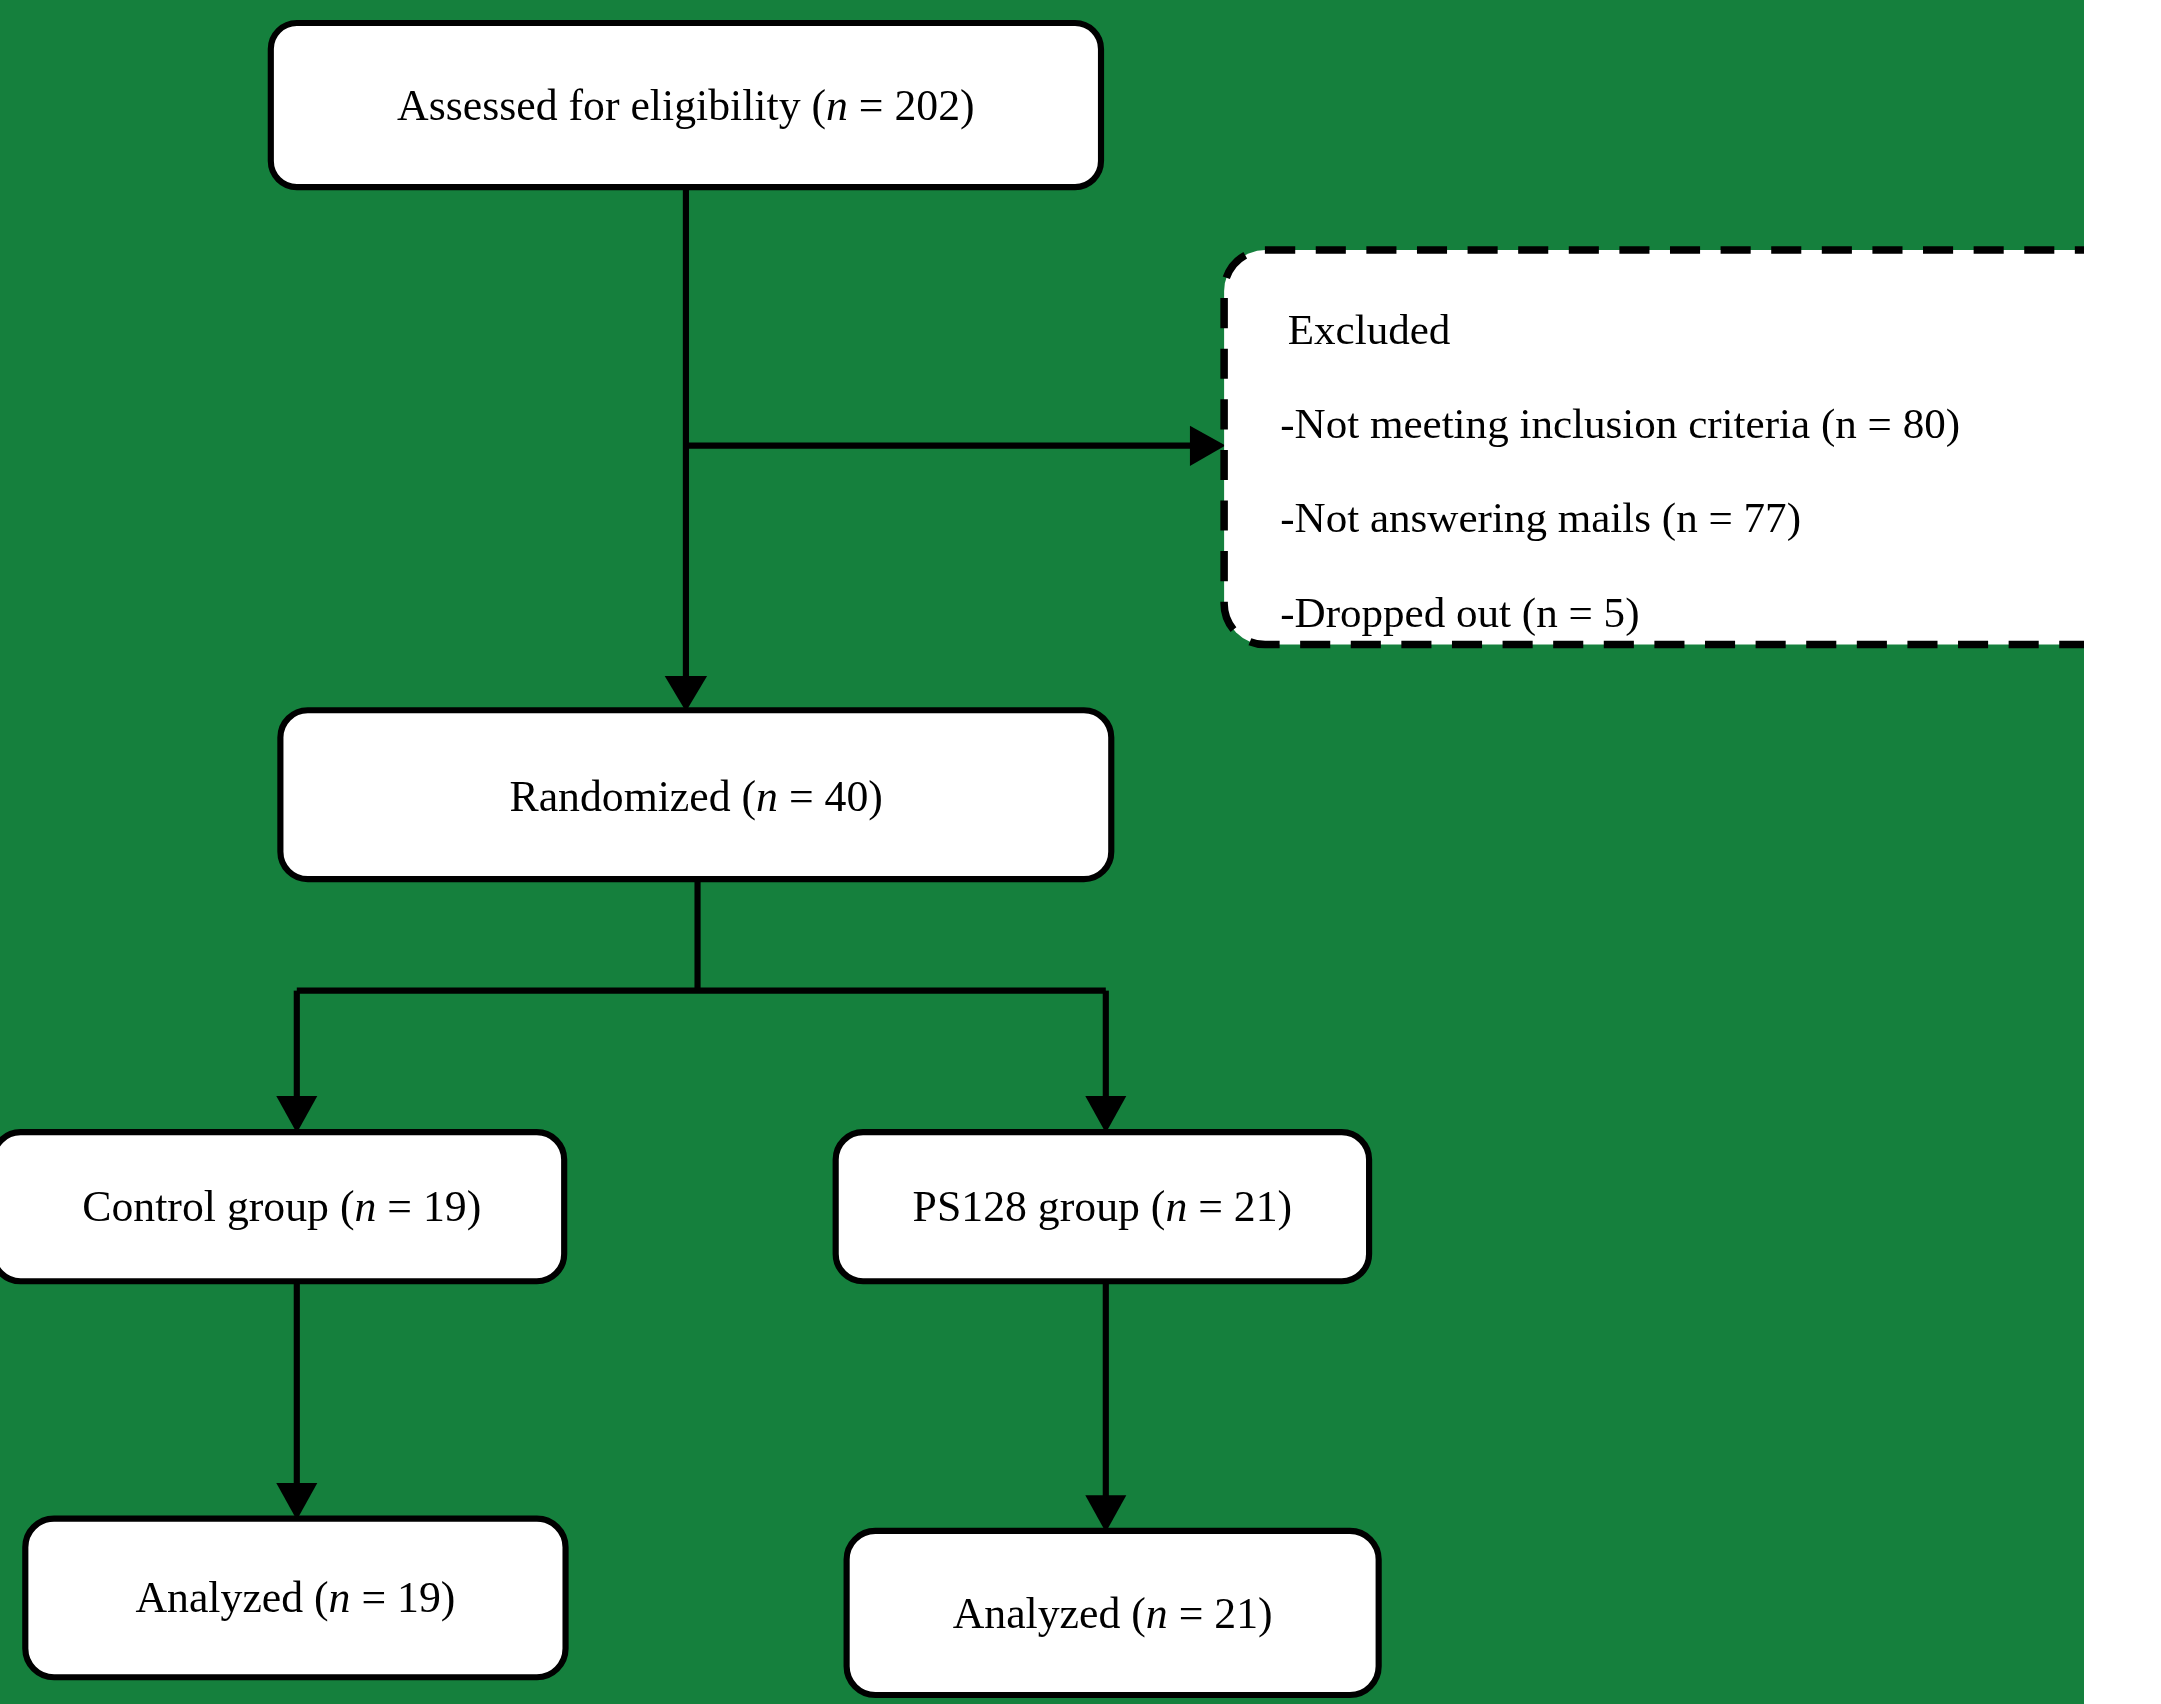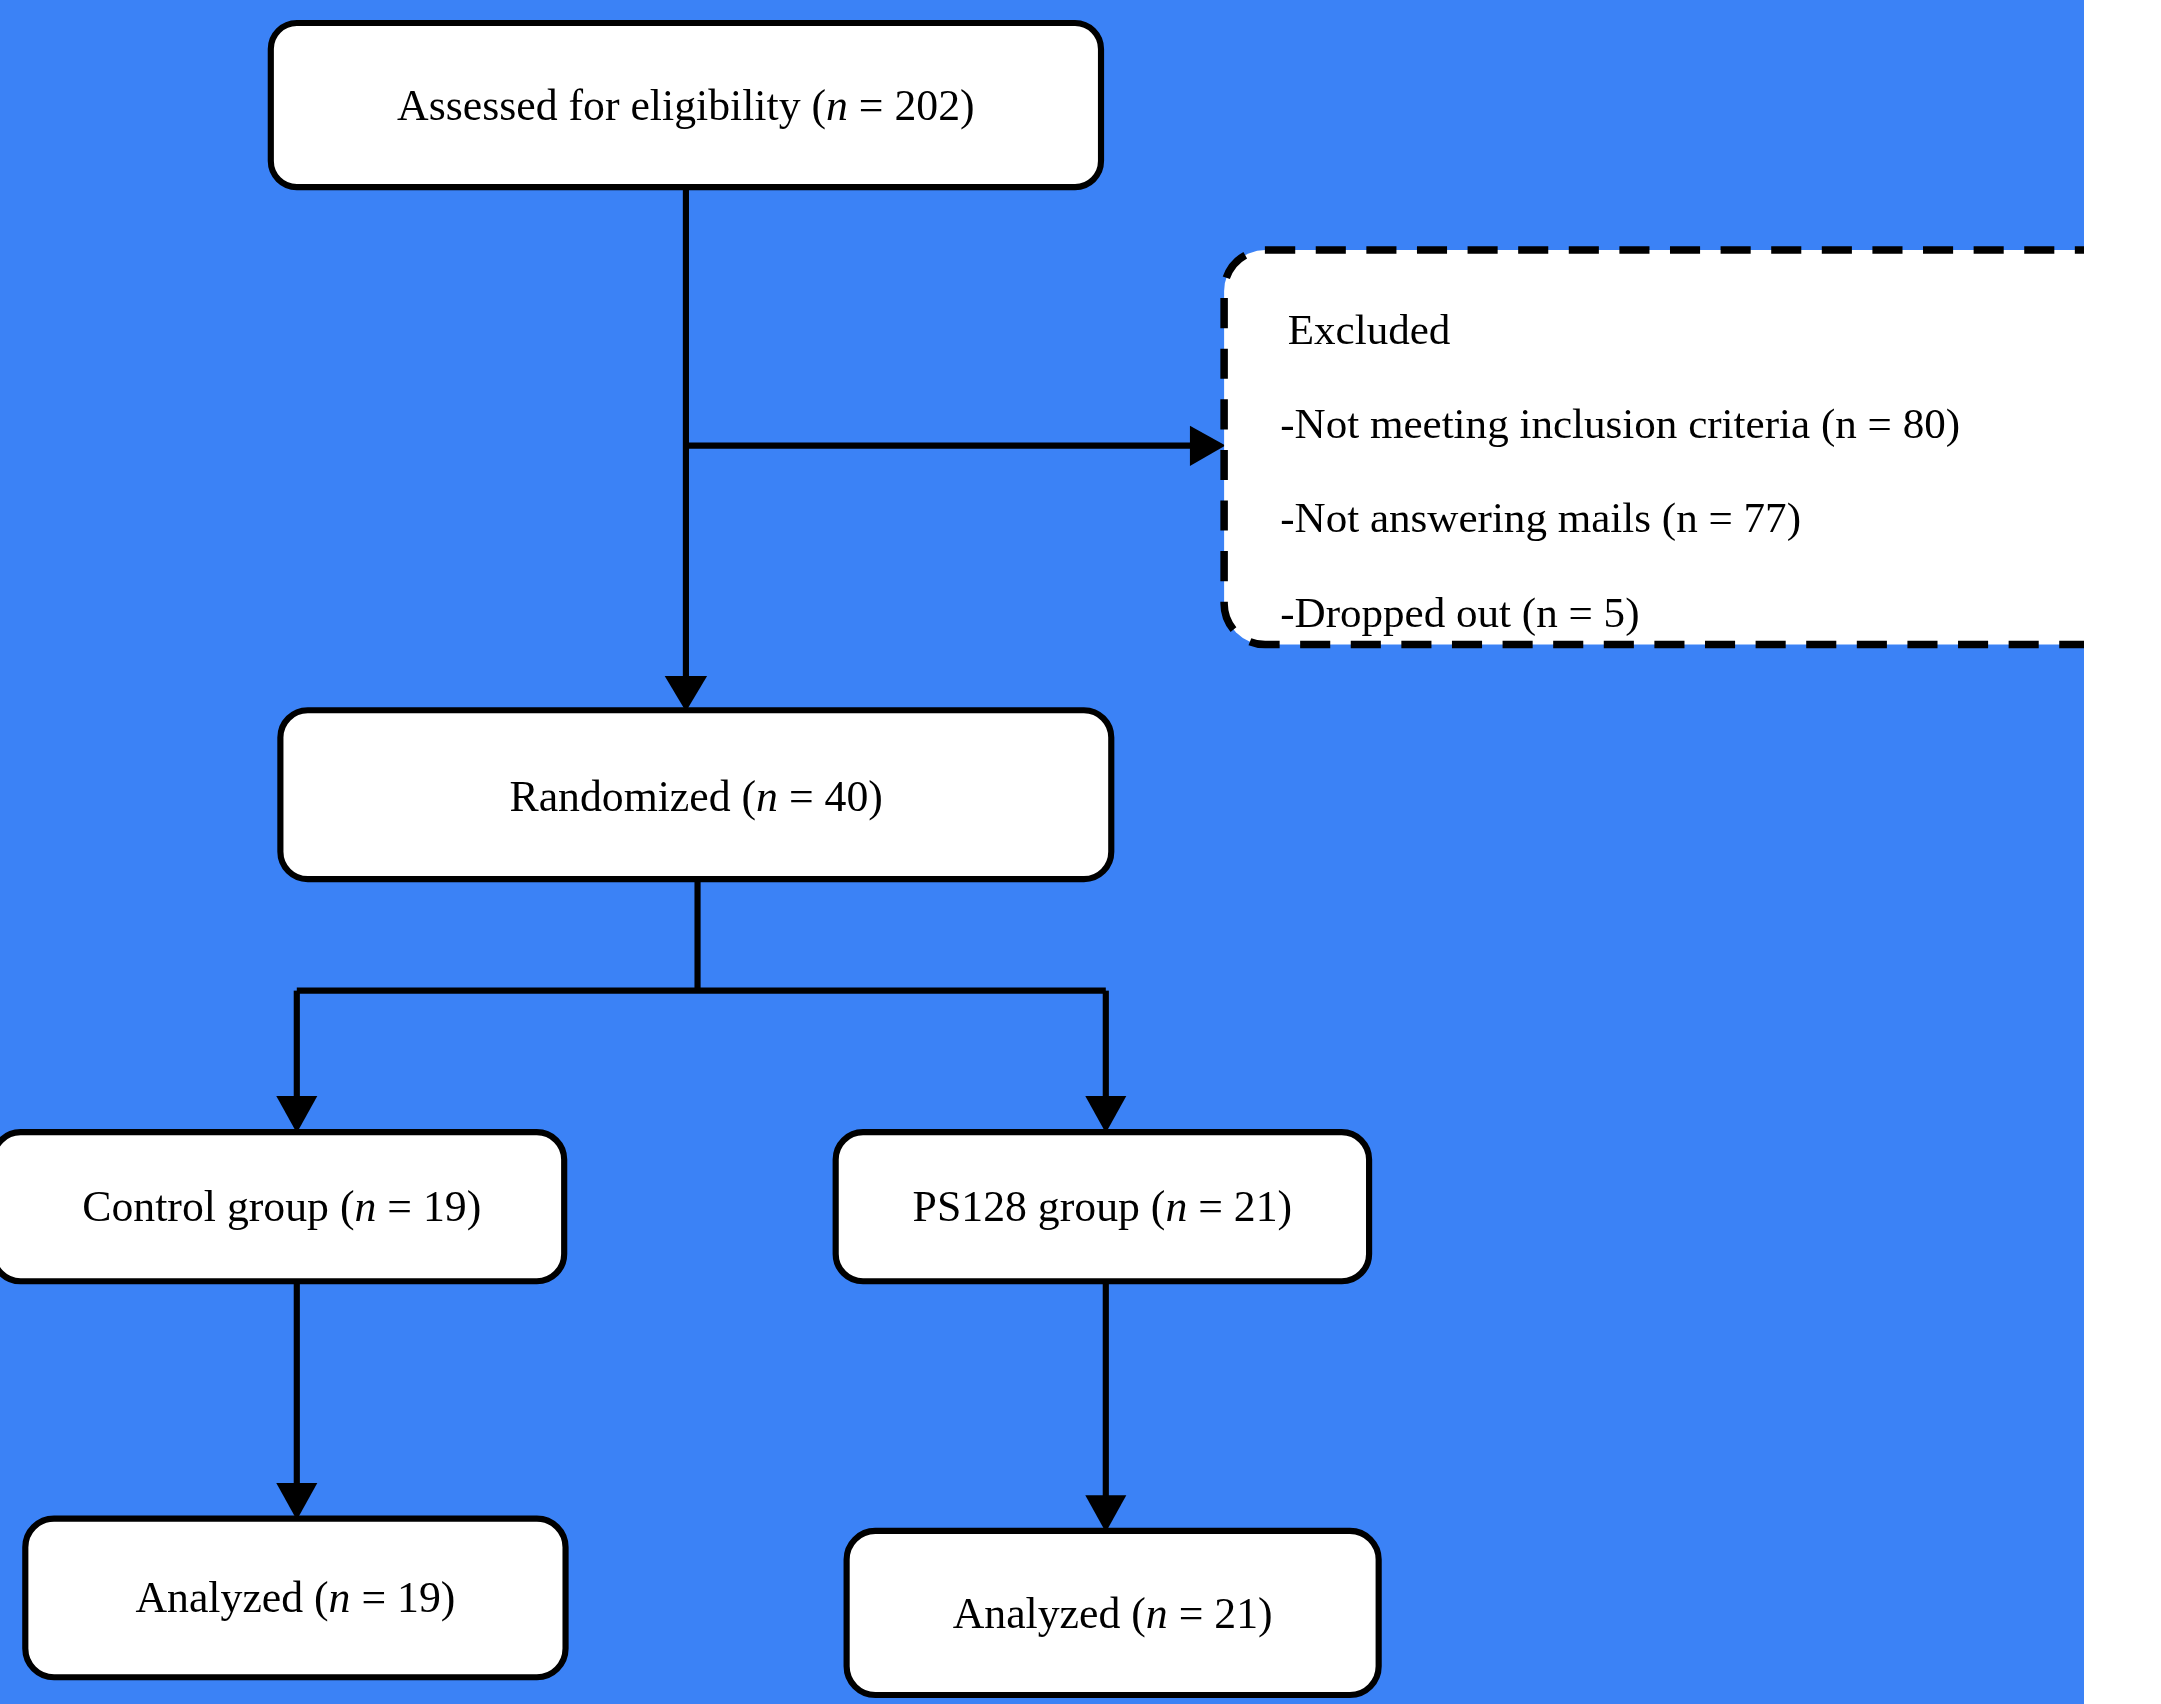--- a/index.html
+++ b/index.html
@@ -9,21 +9,21 @@
     background: #ffffff;
   }
   body {
     font-family: "Liberation Serif", "DejaVu Serif", serif;
     color: #000000;
   }
   #diagram-root {
     position: relative;
     width: 2084px;
     height: 1705px;
-    background: #3b82f6;
+    background: #15803d;
     overflow: hidden;
   }
   #flow-svg {
     position: absolute;
     top: 0;
     left: 0;
     width: 2161px;
     height: 1705px;
     display: block;
   }

